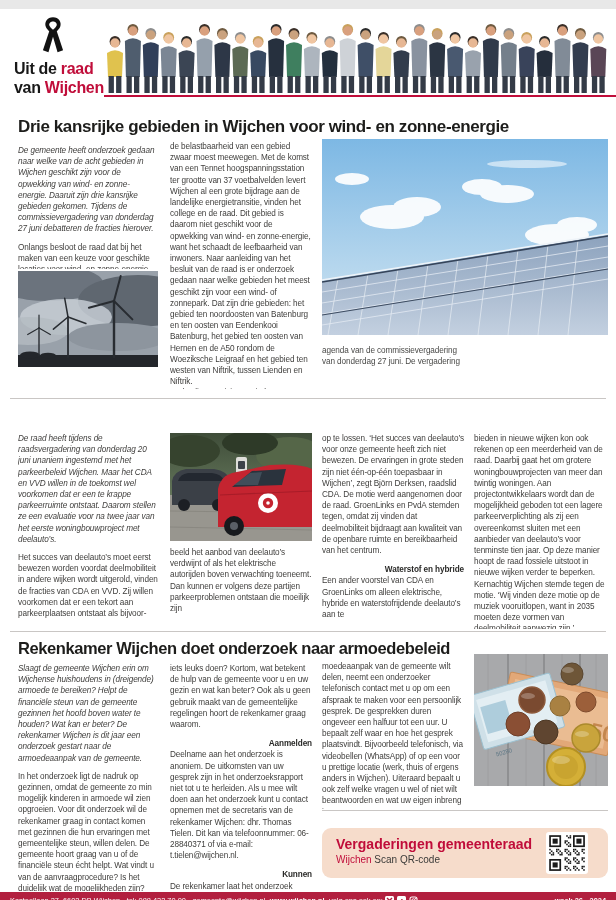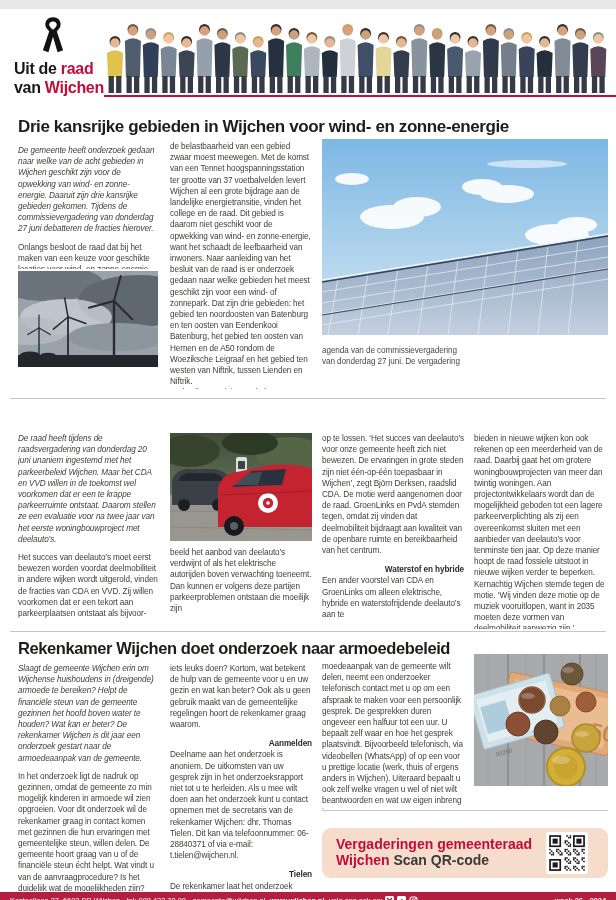--- a/index.html
+++ b/index.html
@@ -15,21 +15,21 @@
   .intro{font-style:italic;}
   .p2{margin-top:7px !important;}
   .sub{font-weight:bold;margin-top:8px !important;color:#2a2a28;text-align:right;}
   .caption{font-size:8.2px;line-height:11.2px;color:#4a4a48;margin:0;}
   .divider{height:1px;background:#c9c6c4;}
   .logo{line-height:19px;font-size:16px;font-weight:bold;letter-spacing:-0.3px;color:#181818;}
   .logo .red{color:var(--accent,#c00d3a);}
   .redline{background:var(--accent,#c00d3a);}
   .qrbox{background:var(--box_bg,#f6dccb);border-radius:9px;}
   .qrbox .l1{font-size:14px;font-weight:bold;color:var(--accent,#c00d3a);line-height:16px;margin:0;}
-  .qrbox .l2{font-size:14px;font-weight:bold;line-height:16px;margin:0;}
+  .qrbox .l2{font-size:10px;font-weight:normal;line-height:16px;margin:0;}
   .qrbox .l2 .dark{color:#3a3a38;}
   .qrtile{position:absolute;right:20px;top:4px;width:42px;height:42px;background:#fff;border-radius:3px;}
   .footer{background:var(--footer_bg,#b2203f);color:#fff;display:flex;align-items:center;
           font-size:7.4px;padding:0 10px;box-sizing:border-box;}
   .footer .site{font-weight:bold;}
   .footer .week{margin-left:auto;font-weight:bold;}
   .socials{display:flex;gap:3px;align-items:center;margin-left:2px;}
   .imgframe{display:block;}
 </style>
 </head>
@@ -397,21 +397,21 @@
 
   <div class="abs col" style="left:18px;top:654px;width:140px;height:228px;">
     <p class="intro">Slaagt de gemeente Wijchen erin om Wijchense huishoudens in (dreigende) armoede te bereiken? Helpt de financiële steun van de gemeente gezinnen het hoofd boven water te houden? Wat kan er beter? De rekenkamer Wijchen is dit jaar een onderzoek gestart naar de armoedeaanpak van de gemeente.</p>
     <p class="p2">In het onderzoek ligt de nadruk op gezinnen, omdat de gemeente zo min mogelijk kinderen in armoede wil zien opgroeien. Voor dit onderzoek wil de rekenkamer graag in contact komen met gezinnen die hun ervaringen met gemeentelijke steun, willen delen. De gemeente hoort graag van u of de financiële steun écht helpt. Wat vindt u van de aanvraagprocedure? Is het duidelijk wat de mogelijkheden zijn? Kunnen uw kinderen met het extra geld nu wel op sport of met andere kinderen</p>
   </div>
 
   <div class="abs col" style="left:170px;top:654px;width:142px;height:228px;">
     <p>iets leuks doen? Kortom, wat betekent de hulp van de gemeente voor u en uw gezin en wat kan beter? Ook als u geen gebruik maakt van de gemeentelijke regelingen hoort de rekenkamer graag waarom.</p>
     <p class="sub">Aanmelden</p>
     <p>Deelname aan het onderzoek is anoniem. De uitkomsten van uw gesprek zijn in het onderzoeksrapport niet tot u te herleiden. Als u mee wilt doen aan het onderzoek kunt u contact opnemen met de secretaris van de rekenkamer Wijchen: dhr. Thomas Tielen. Dit kan via telefoonnummer: 06-28840371 of via e-mail: t.tielen@wijchen.nl.</p>
-    <p class="sub">Tielen</p>
+    <p class="sub">Kunnen</p>
     <p>De rekenkamer laat het onderzoek uitvoeren door het onderzoeksbureau B&amp;A. Als u uw ervaringen met de ar-</p>
   </div>
 
   <div class="abs col" style="left:322px;top:652px;width:142px;height:150px;">
     <p>moedeaanpak van de gemeente wilt delen, neemt een onderzoeker telefonisch contact met u op om een afspraak te maken voor een persoonlijk gesprek. De gesprekken duren ongeveer een halfuur tot een uur. U bepaalt zelf waar en hoe het gesprek plaatsvindt. Bijvoorbeeld telefonisch, via videobellen (WhatsApp) of op een voor u prettige locatie (werk, thuis of ergens anders in Wijchen). Uiteraard bepaalt u ook zelf welke vragen u wel of niet wilt beantwoorden en wat uw eigen inbreng is.</p>
   </div>
 
   <svg class="abs imgframe" style="left:474px;top:645px;" width="134" height="132" viewBox="0 0 134 132">
     <rect width="134" height="132" fill="#a8a9ab"></rect>
     <g stroke="#8f9092" stroke-width="2">

